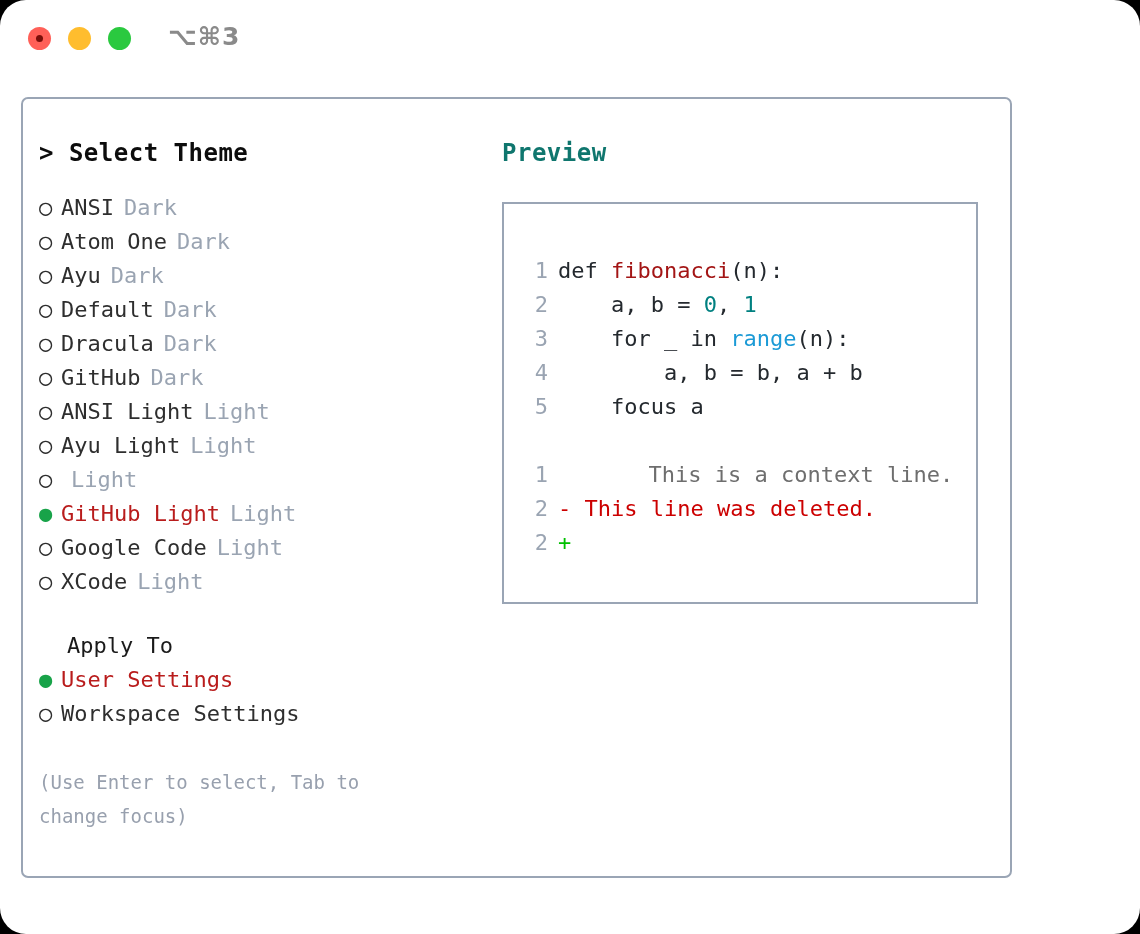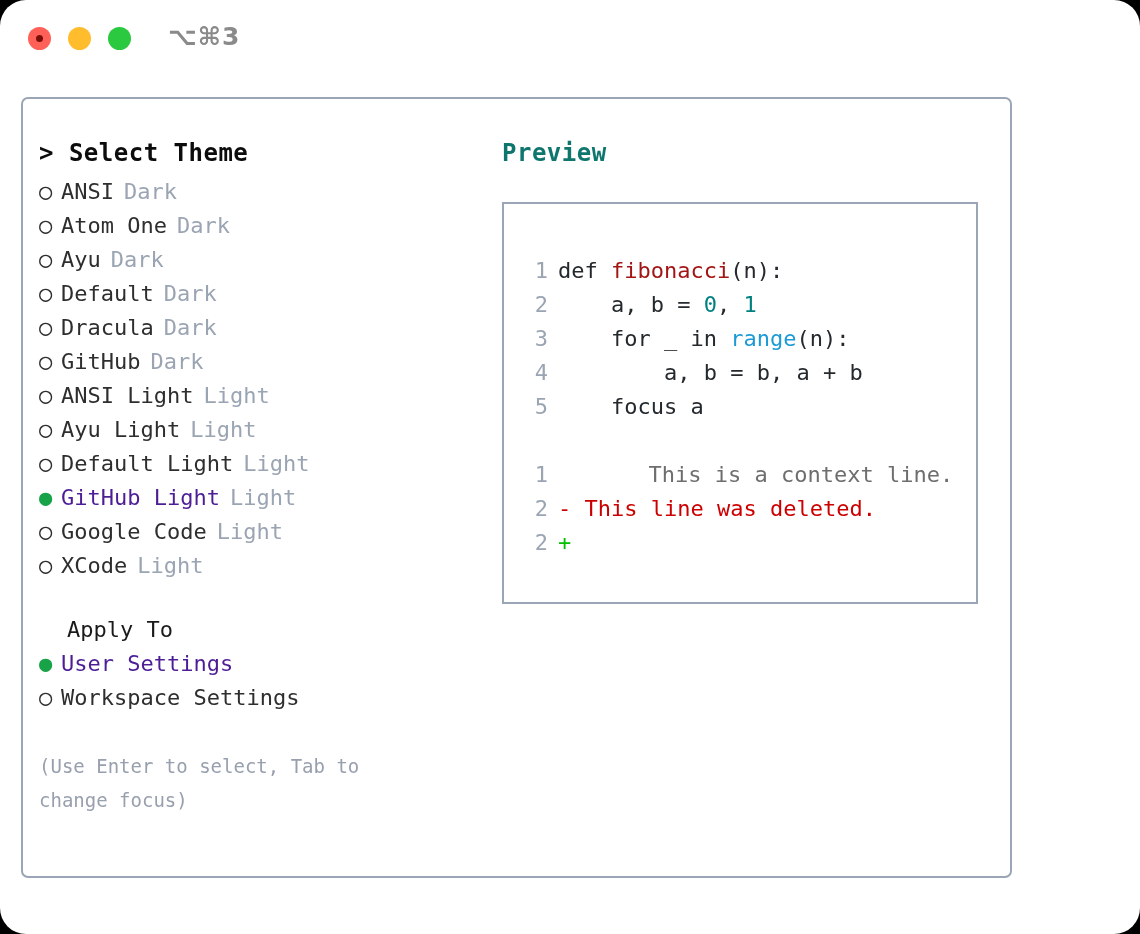--- a/index.html
+++ b/index.html
@@ -78,40 +78,40 @@
     position: absolute;
     left: 16px;
     top: 40px;
     width: 440px;
   }
   #panel-header {
     font-size: 24px;
     font-weight: bold;
     color: #0c0c0c;
     letter-spacing: 0.5px;
-    margin-bottom: 8px;
+    margin-bottom: 24px;
     white-space: pre;
   }
 
   .opt-row {
     display: flex;
     align-items: baseline;
     font-size: 22px;
     line-height: 34px;
     white-space: pre;
     color: #2e2e2e;
   }
   .bullet {
     display: inline-block;
     width: 22px;
     flex: none;
     color: #2e2e2e;
   }
   .bullet.sel { color: #18a349; }
-  .opt-label.sel { color: #4c1d95; }
+  .opt-label.sel { color: #b91c1c; }
   .opt-kind {
     color: #9aa4b2;
     padding-left: 10px;
   }
 
   #apply-section { margin-top: 30px; }
   #apply-title {
     font-size: 22px;
     line-height: 34px;
     color: #1a1a1a;
@@ -194,21 +194,21 @@
 
       <div id="theme-options">
           <div class="opt-row"><span class="bullet">○</span><span class="opt-label">ANSI</span><span class="opt-kind">Dark</span></div>
           <div class="opt-row"><span class="bullet">○</span><span class="opt-label">Atom One</span><span class="opt-kind">Dark</span></div>
           <div class="opt-row"><span class="bullet">○</span><span class="opt-label">Ayu</span><span class="opt-kind">Dark</span></div>
           <div class="opt-row"><span class="bullet">○</span><span class="opt-label">Default</span><span class="opt-kind">Dark</span></div>
           <div class="opt-row"><span class="bullet">○</span><span class="opt-label">Dracula</span><span class="opt-kind">Dark</span></div>
           <div class="opt-row"><span class="bullet">○</span><span class="opt-label">GitHub</span><span class="opt-kind">Dark</span></div>
           <div class="opt-row"><span class="bullet">○</span><span class="opt-label">ANSI Light</span><span class="opt-kind">Light</span></div>
           <div class="opt-row"><span class="bullet">○</span><span class="opt-label">Ayu Light</span><span class="opt-kind">Light</span></div>
-          <div class="opt-row"><span class="bullet">○</span><span class="opt-label">Default Light</span><span class="opt-kind">Light</span></div>
+          <div class="opt-row"><span class="bullet">○</span><span class="opt-kind">Light</span></div>
           <div class="opt-row"><span class="bullet sel">●</span><span class="opt-label sel">GitHub Light</span><span class="opt-kind">Light</span></div>
           <div class="opt-row"><span class="bullet">○</span><span class="opt-label">Google Code</span><span class="opt-kind">Light</span></div>
           <div class="opt-row"><span class="bullet">○</span><span class="opt-label">XCode</span><span class="opt-kind">Light</span></div>
         </div>
 
       <div id="apply-section">
         <div id="apply-title">Apply To</div>
         <div id="apply-options">
             <div class="opt-row"><span class="bullet sel">●</span><span class="opt-label sel">User Settings</span></div>
             <div class="opt-row"><span class="bullet">○</span><span class="opt-label">Workspace Settings</span></div>

